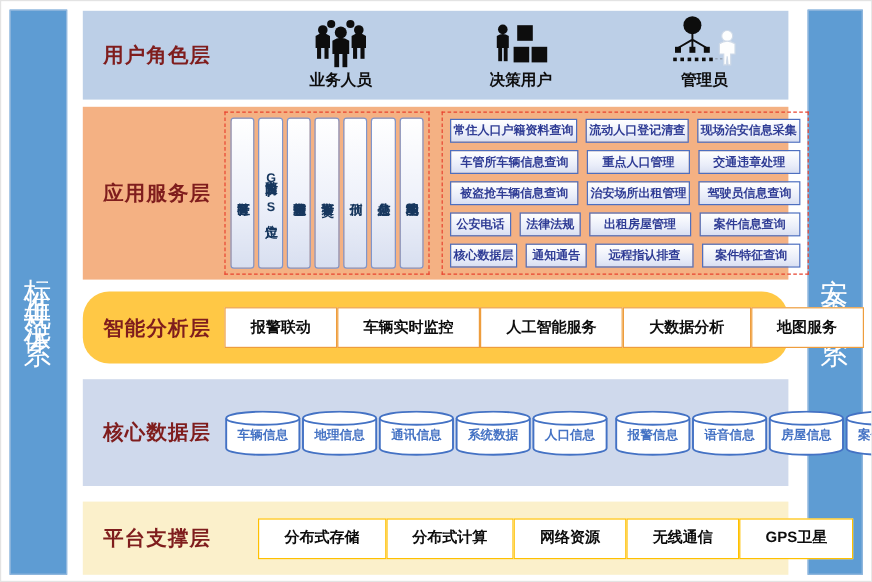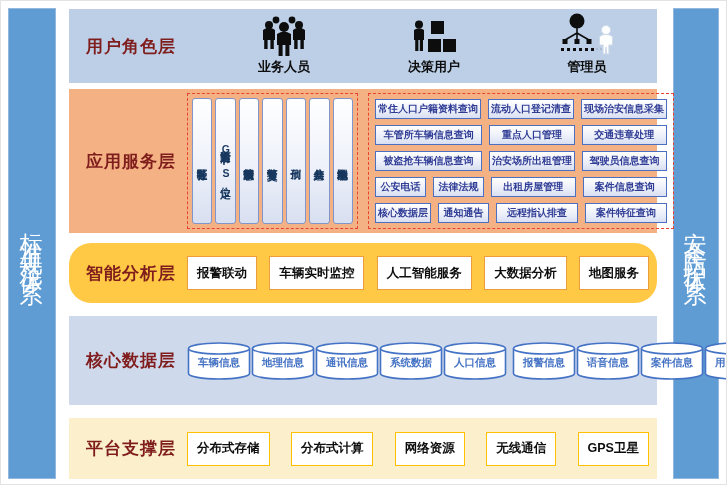--- a/index.html
+++ b/index.html
@@ -22,21 +22,21 @@
   }
   
   .layer{
     position:absolute;left:68px;width:588px;box-sizing:border-box;
     display:flex;align-items:center;
   }
   #layer-user{top:8px;height:74px;background:#BCCFE7;}
   #layer-app{top:88px;height:144px;background:#F4B183;}
   #layer-ai{top:242px;height:60px;background:#FFC845;border-radius:22px;}
   #layer-data{top:315px;height:89px;background:#CFD9EC;}
-  #layer-platform{top:417px;height:61px;background:#FBF0CB;}
+  #layer-platform{top:417px;height:61px;background:#FBF0CB;gap:28px;}
   .layer-label{
     flex:0 0 118px;padding-left:17px;box-sizing:border-box;
     font-size:17px;font-weight:bold;color:#7f1d1d;letter-spacing:1px;white-space:nowrap;
   }
   
   .roles{flex:1;display:flex;justify-content:space-around;align-items:flex-end;padding:0 14px 4px 0;}
   .role{display:flex;flex-direction:column;align-items:center;gap:1px;margin-left:44px;}
   .role svg{display:block;}
   .role-label{font-size:13px;font-weight:bold;color:#0d0d0d;}
   
@@ -59,21 +59,21 @@
     color:#2F3C95;font-size:10px;font-weight:600;white-space:nowrap;
     display:flex;align-items:center;justify-content:center;
   }
   .pill.w{flex:1.28;}
   .pill.s{flex:0 0 51px;}
   
   .mod-row{flex:1;display:flex;justify-content:space-between;align-items:center;padding-right:8px;}
   .mod{
     height:34px;background:#fff;border:1.6px solid #EE9D3D;box-sizing:border-box;
     display:flex;align-items:center;justify-content:center;
-    font-size:12.5px;font-weight:bold;color:#0d0d0d;padding:0 9px;white-space:nowrap;
+    font-size:12.5px;font-weight:bold;color:#0d0d0d;padding:0 21px;white-space:nowrap;
   }
   .mod.gold{border-color:#FFC000;}
   
   .cyl-grid{flex:1;display:flex;gap:5px;padding-right:34px;}
   .cyl-row{display:flex;justify-content:space-between;}
   .cyl{position:relative;width:64px;height:38px;}
   .cyl svg{position:absolute;left:0;top:0;}
   .cyl span{
     position:absolute;left:0;right:0;top:14px;text-align:center;
     font-size:10.5px;font-weight:600;color:#4472C4;white-space:nowrap;
@@ -261,20 +261,27 @@
               <path d="M1.5,6.5 v25 a30.5,5.5 0 0 0 61,0 v-25" fill="#fff" stroke="#4472C4" stroke-width="1.6"></path>
               <ellipse cx="32" cy="6.5" rx="30.5" ry="5.5" fill="#fff" stroke="#4472C4" stroke-width="1.6"></ellipse>
             </svg>
           <span>语音信息</span>
         </div>
         <div class="cyl">
           <svg width="64" height="38" viewBox="0 0 64 38">
               <path d="M1.5,6.5 v25 a30.5,5.5 0 0 0 61,0 v-25" fill="#fff" stroke="#4472C4" stroke-width="1.6"></path>
               <ellipse cx="32" cy="6.5" rx="30.5" ry="5.5" fill="#fff" stroke="#4472C4" stroke-width="1.6"></ellipse>
             </svg>
+          <span>房屋信息</span>
+        </div>
+        <div class="cyl">
+          <svg width="64" height="38" viewBox="0 0 64 38">
+              <path d="M1.5,6.5 v25 a30.5,5.5 0 0 0 61,0 v-25" fill="#fff" stroke="#4472C4" stroke-width="1.6"></path>
+              <ellipse cx="32" cy="6.5" rx="30.5" ry="5.5" fill="#fff" stroke="#4472C4" stroke-width="1.6"></ellipse>
+            </svg>
           <span>案件信息</span>
         </div>
         <div class="cyl">
           <svg width="64" height="38" viewBox="0 0 64 38">
               <path d="M1.5,6.5 v25 a30.5,5.5 0 0 0 61,0 v-25" fill="#fff" stroke="#4472C4" stroke-width="1.6"></path>
               <ellipse cx="32" cy="6.5" rx="30.5" ry="5.5" fill="#fff" stroke="#4472C4" stroke-width="1.6"></ellipse>
             </svg>
           <span>用户信息</span>
         </div>
       </div>

